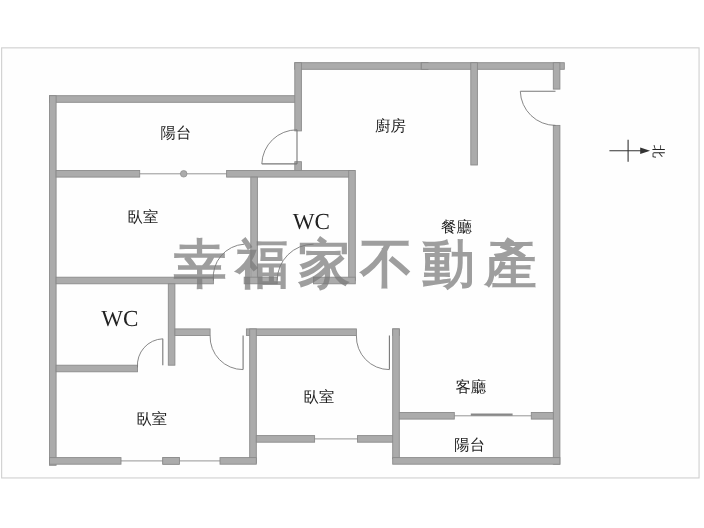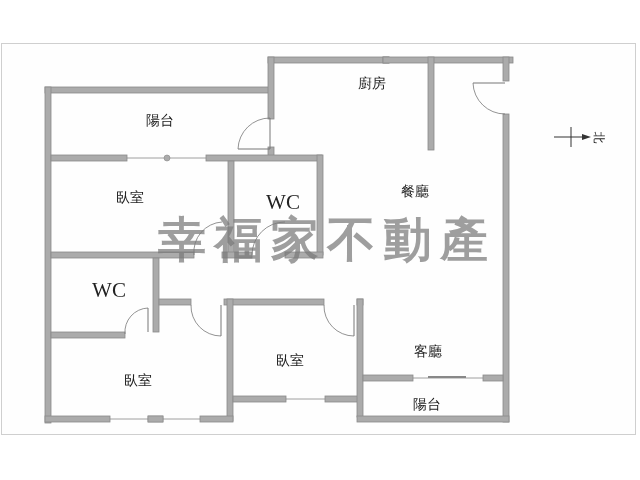--- a/index.html
+++ b/index.html
@@ -114,24 +114,24 @@
 <div class="watermark">
   <span>幸</span>
   <span>福</span>
   <span>家</span>
   <span>不</span>
   <span>動</span>
   <span>產</span>
 </div>
 
 <div class="label" style="left:160px; top:121px;">陽台</div>
-<div class="label" style="left:355px; top:84px;margin-left:17px;">廚房</div>
+<div class="label" style="left:355px; top:115px;">廚房</div>
 <div class="label" style="left:130px; top:198px;">臥室</div>
 <div class="label latin" style="left:283px; top:202px;">WC</div>
-<div class="label" style="left:415px; top:192px;">餐廳</div>
+<div class="label" style="left:415px; top:207px;">餐廳</div>
 <div class="label latin" style="left:109px; top:290px;">WC</div>
 <div class="label" style="left:138px; top:381px;">臥室</div>
 <div class="label" style="left:290px; top:361px;">臥室</div>
 <div class="label" style="left:428px; top:352px;text-align:center;">客廳</div>
 <div class="label" style="left:427px; top:405px;">陽台</div>
 
 <svg class="compass" viewBox="0 0 60 25">
   <line x1="6" y1="12" x2="40" y2="12" stroke="#333" stroke-width="1"></line>
   <line x1="23" y1="2" x2="23" y2="22" stroke="#333" stroke-width="1"></line>
   <polygon points="34,9 43,12 34,15" fill="#333"></polygon>

